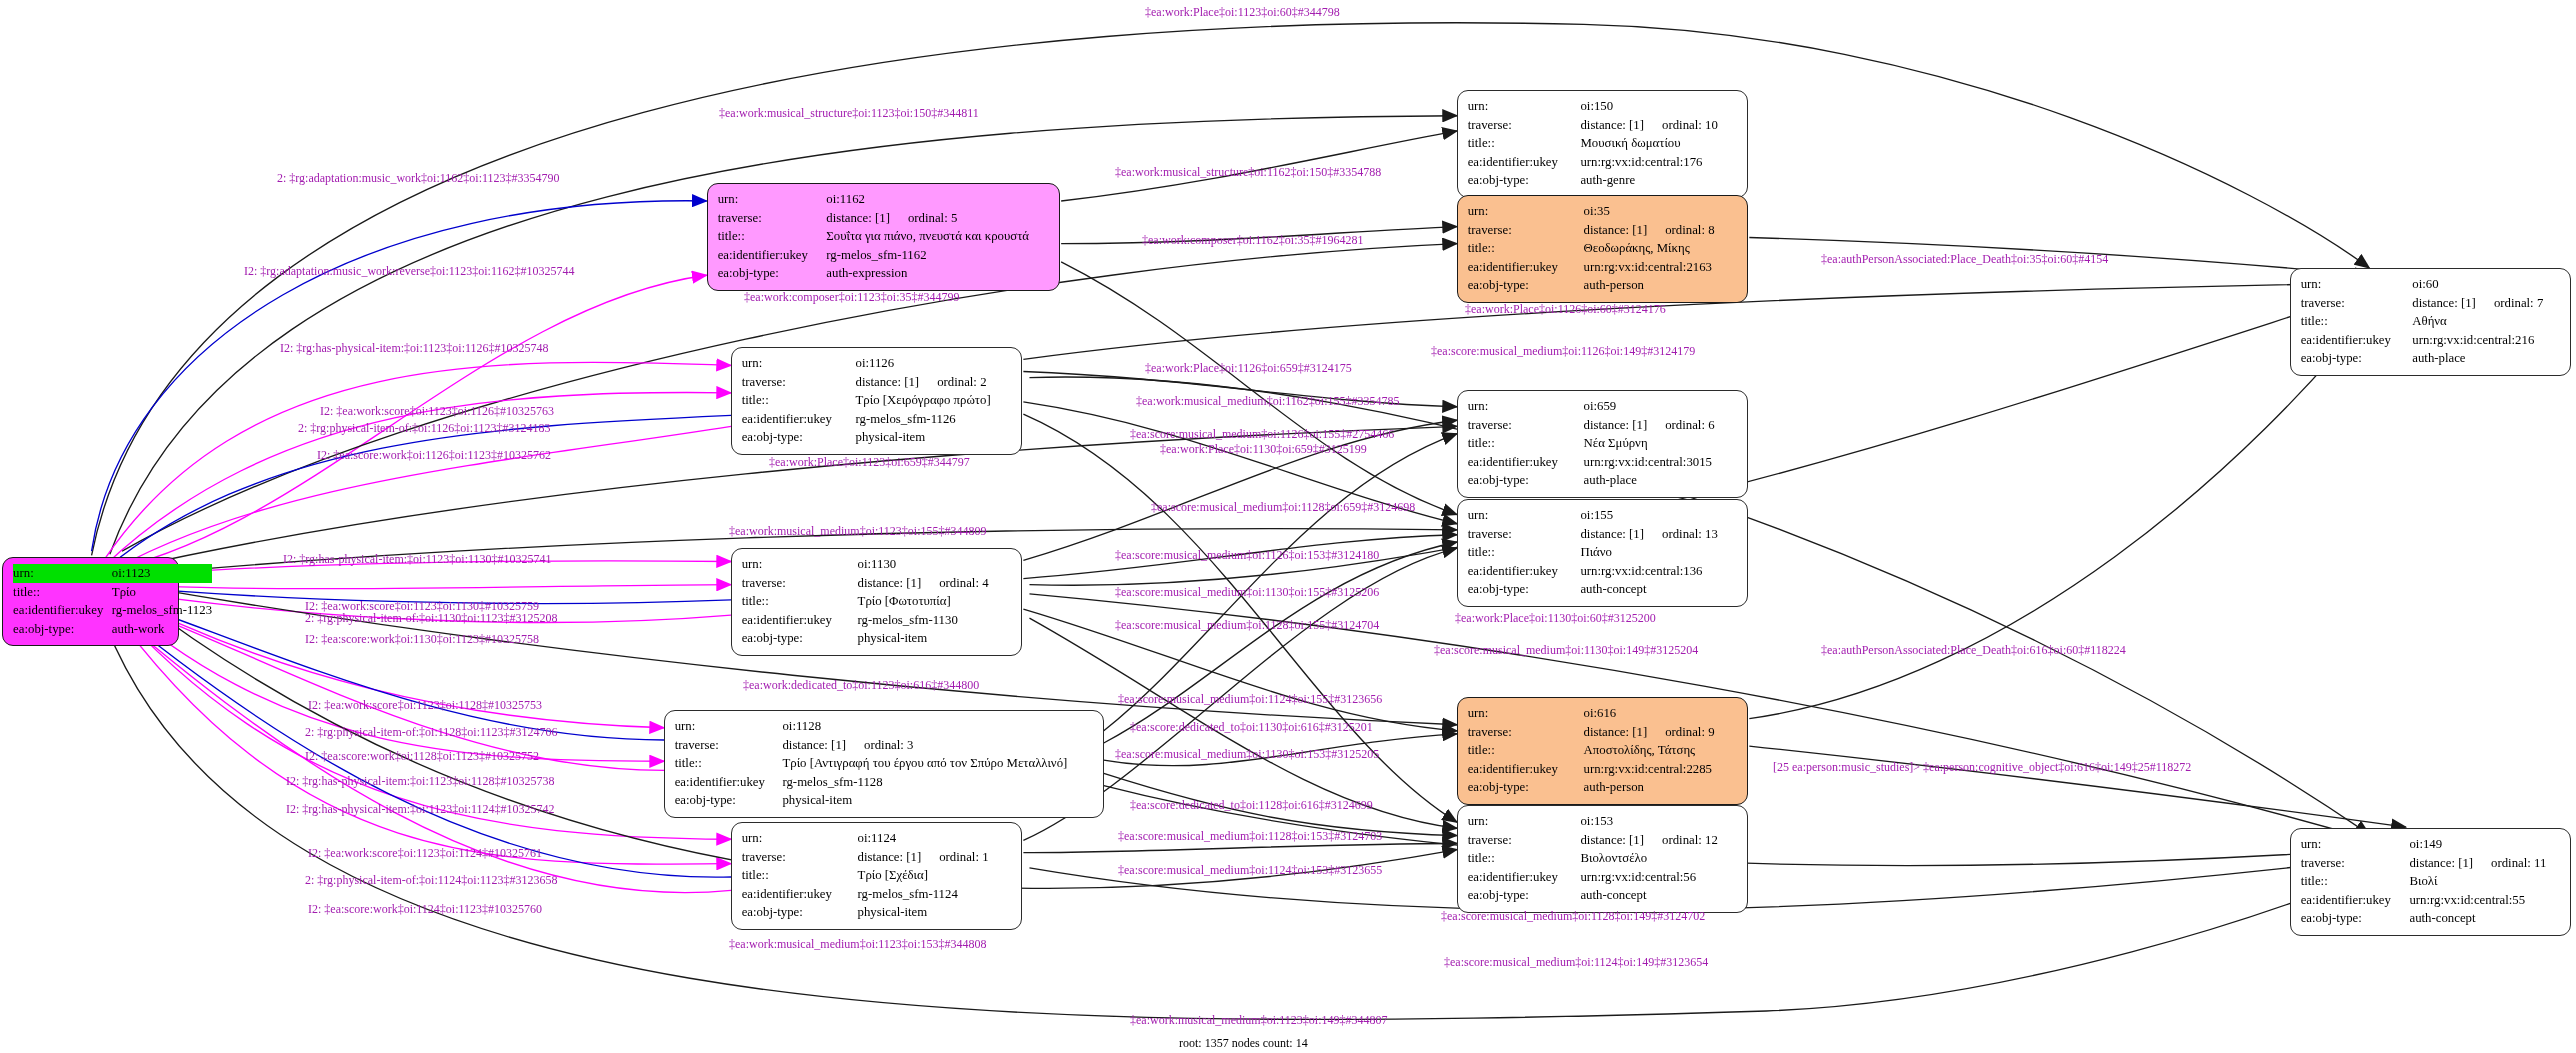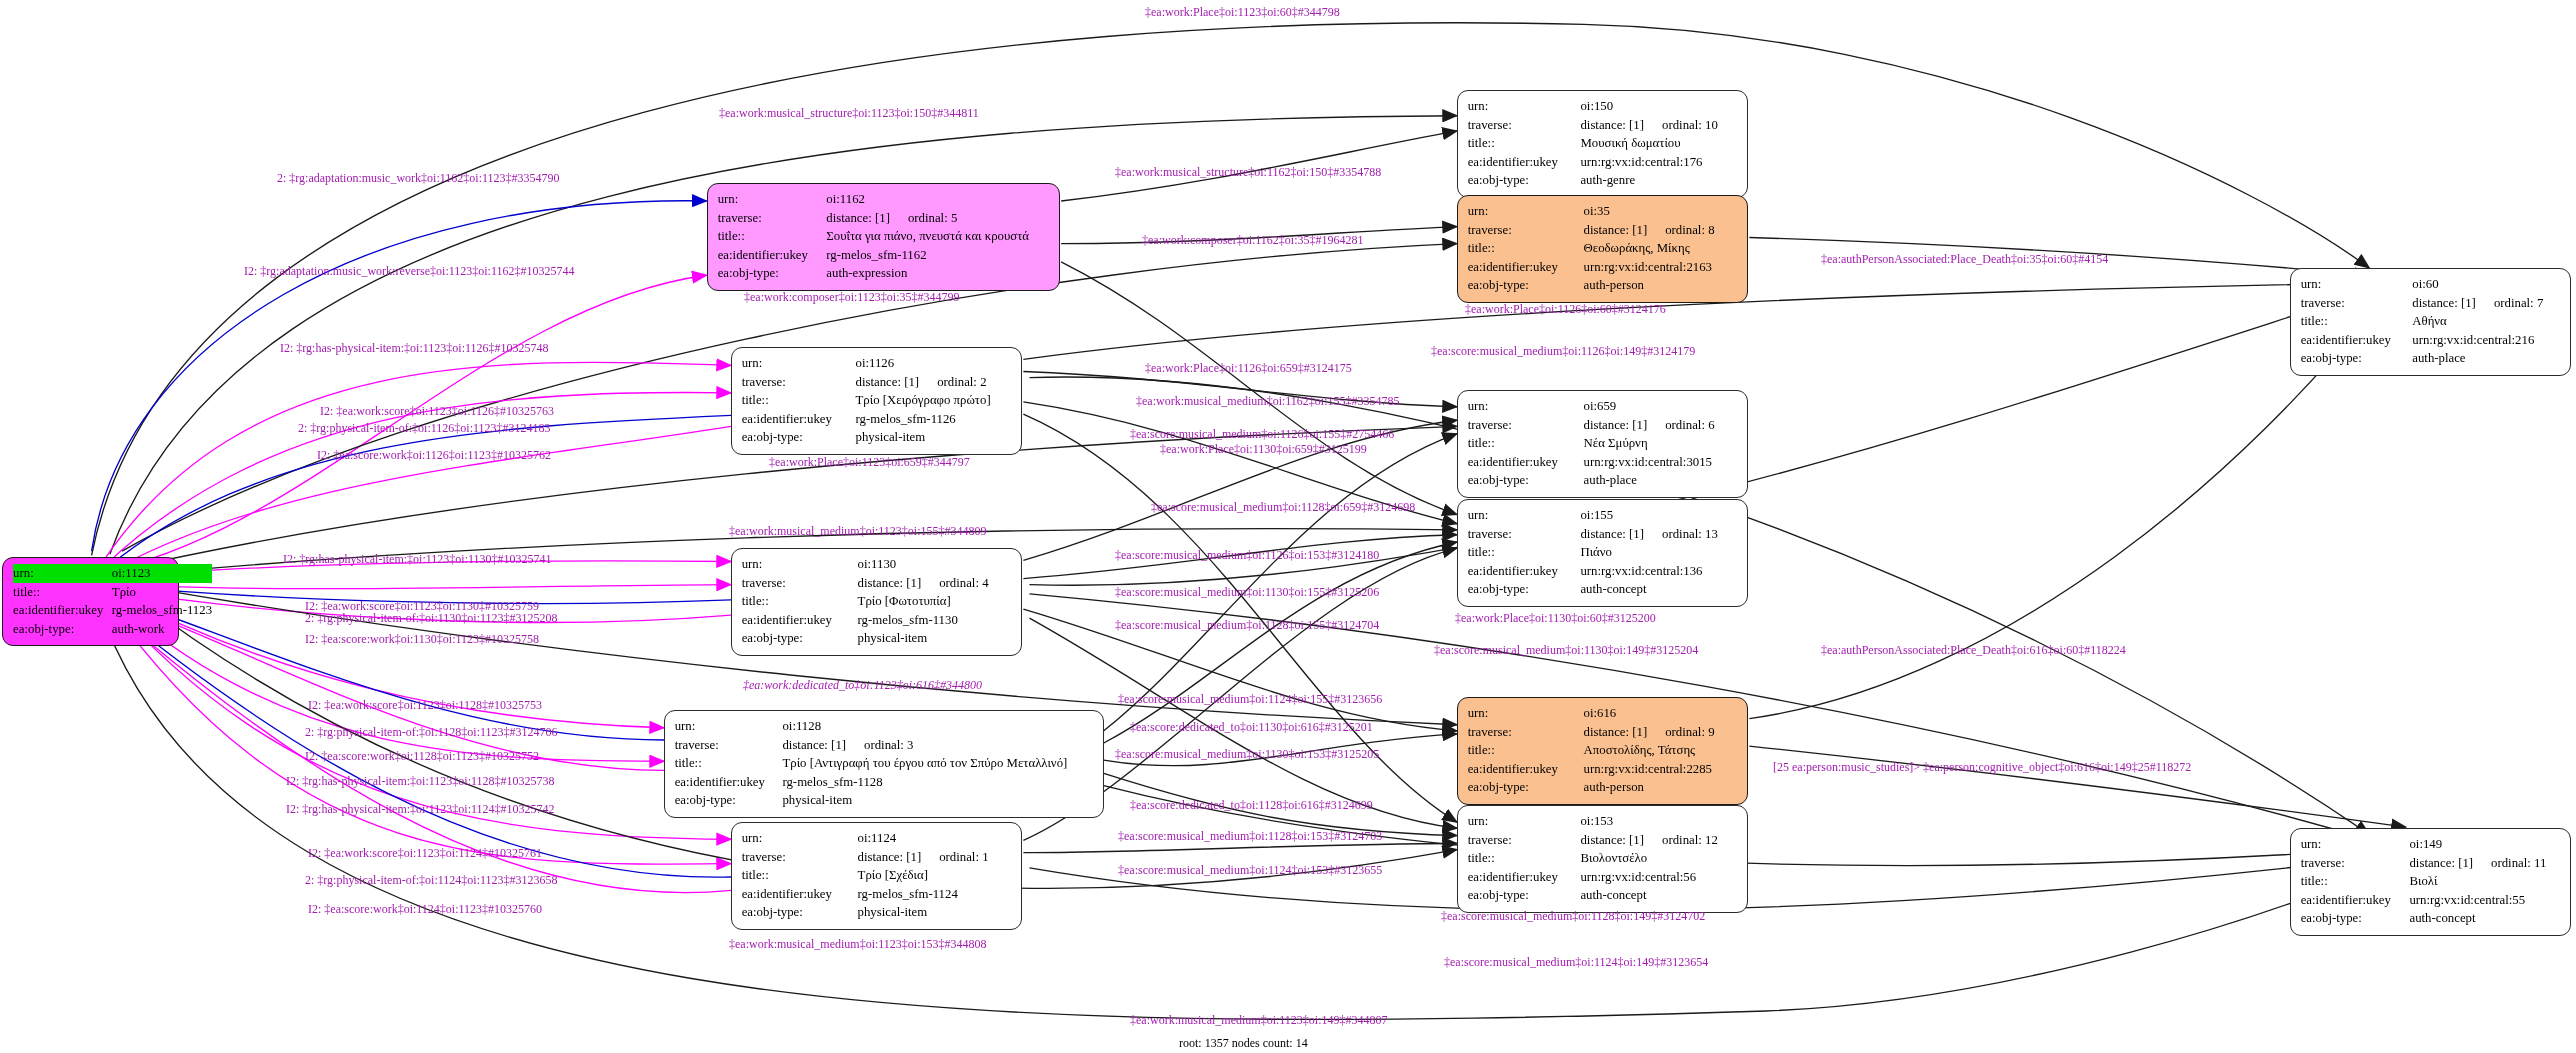--- a/index.html
+++ b/index.html
@@ -548,21 +548,21 @@
       <div class="edge-label" style="left: 283px; top: 553px;">I2: ‡rg:has-physical-item:‡oi:1123‡oi:1130‡#10325741</div>
       <div class="edge-label" style="left: 305px; top: 592px; margin-top: 8px;">I2: ‡ea:work:score‡oi:1123‡oi:1130‡#10325759</div>
       <div class="edge-label" style="left: 1115px; top: 586px;">‡ea:score:musical_medium‡oi:1130‡oi:155‡#3125206</div>
       <div class="edge-label" style="left: 305px; top: 612px;">2: ‡rg:physical-item-of:‡oi:1130‡oi:1123‡#3125208</div>
       <div class="edge-label" style="left: 1115px; top: 619px;">‡ea:score:musical_medium‡oi:1128‡oi:155‡#3124704</div>
       <div class="edge-label" style="left: 305px; top: 633px;">I2: ‡ea:score:work‡oi:1130‡oi:1123‡#10325758</div>
       <div class="edge-label" style="left: 1455px; top: 612px;">‡ea:work:Place‡oi:1130‡oi:60‡#3125200</div>
       <div class="edge-label" style="left: 1434px; top: 644px;">‡ea:score:musical_medium‡oi:1130‡oi:149‡#3125204</div>
       <div class="edge-label" style="left: 1821px; top: 644px;">‡ea:authPersonAssociated:Place_Death‡oi:616‡oi:60‡#118224</div>
       <div class="edge-label" style="left: 1118px; top: 693px;">‡ea:score:musical_medium‡oi:1124‡oi:155‡#3123656</div>
-      <div class="edge-label" style="left: 743px; top: 679px; font-style: italic;">‡ea:work:dedicated_to‡oi:1123‡oi:616‡#344800</div>
+      <div class="edge-label" style="left: 743px; top: 679px;">‡ea:work:dedicated_to‡oi:1123‡oi:616‡#344800</div>
       <div class="edge-label" style="left: 308px; top: 699px;">I2: ‡ea:work:score‡oi:1123‡oi:1128‡#10325753</div>
       <div class="edge-label" style="left: 1130px; top: 721px;">‡ea:score:dedicated_to‡oi:1130‡oi:616‡#3125201</div>
       <div class="edge-label" style="left: 305px; top: 726px;">2: ‡rg:physical-item-of:‡oi:1128‡oi:1123‡#3124706</div>
       <div class="edge-label" style="left: 1115px; top: 748px;">‡ea:score:musical_medium‡oi:1130‡oi:153‡#3125205</div>
       <div class="edge-label" style="left: 305px; top: 750px;">I2: ‡ea:score:work‡oi:1128‡oi:1123‡#10325752</div>
       <div class="edge-label" style="left: 1773px; top: 761px;">[25 ea:person:music_studies]&gt; ‡ea:person:cognitive_object‡oi:616‡oi:149‡25#118272</div>
       <div class="edge-label" style="left: 286px; top: 775px;">I2: ‡rg:has-physical-item:‡oi:1123‡oi:1128‡#10325738</div>
       <div class="edge-label" style="left: 286px; top: 803px;">I2: ‡rg:has-physical-item:‡oi:1123‡oi:1124‡#10325742</div>
       <div class="edge-label" style="left: 1130px; top: 799px;">‡ea:score:dedicated_to‡oi:1128‡oi:616‡#3124699</div>
       <div class="edge-label" style="left: 1118px; top: 830px;">‡ea:score:musical_medium‡oi:1128‡oi:153‡#3124703</div>

